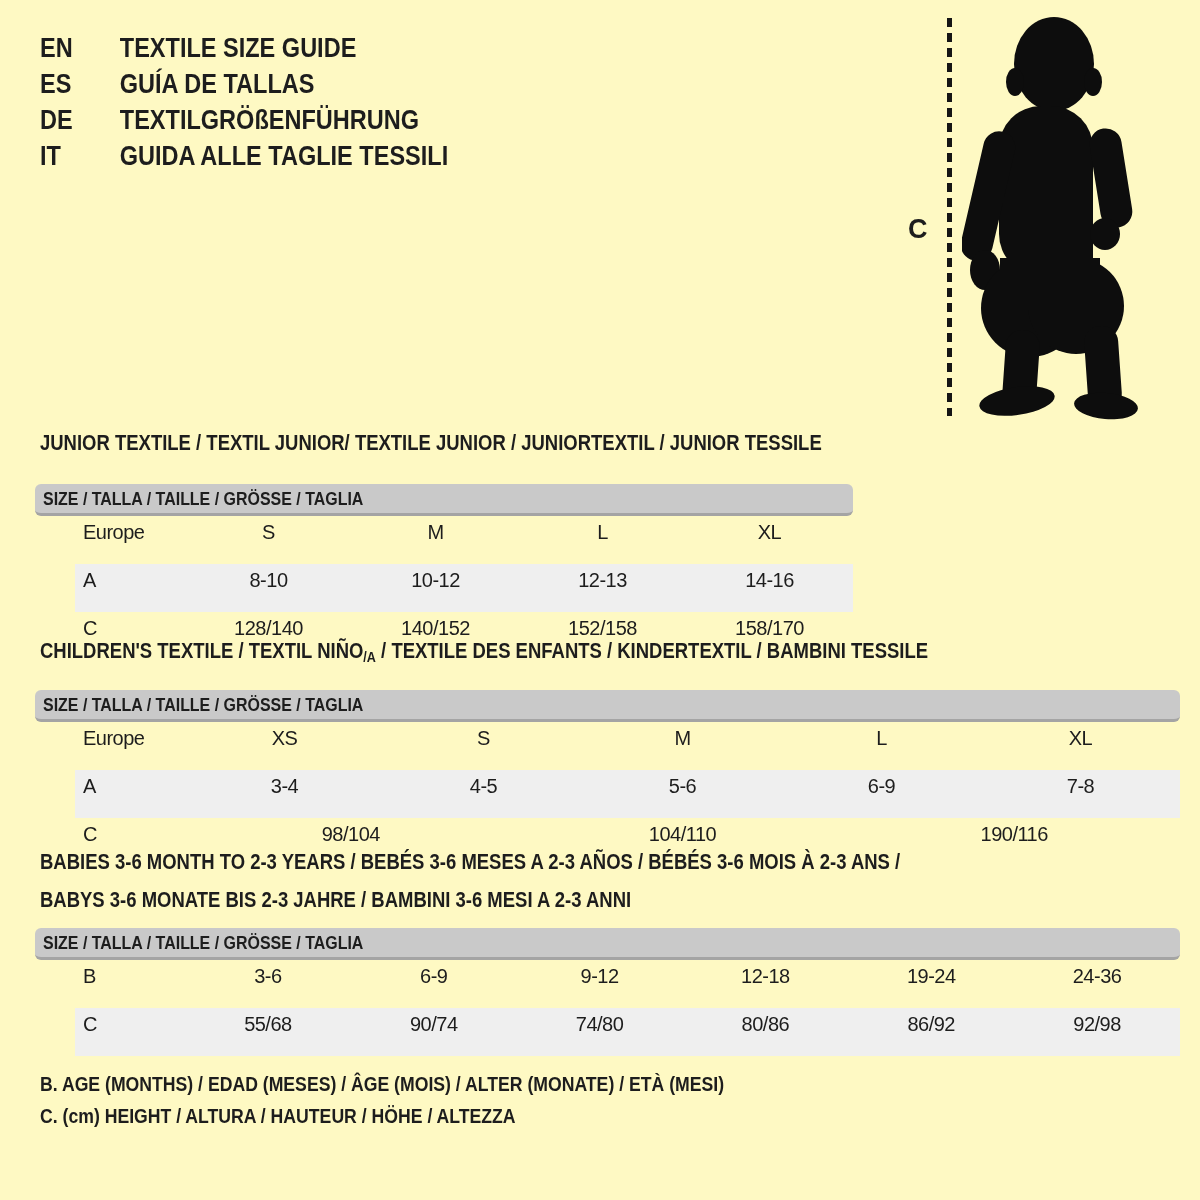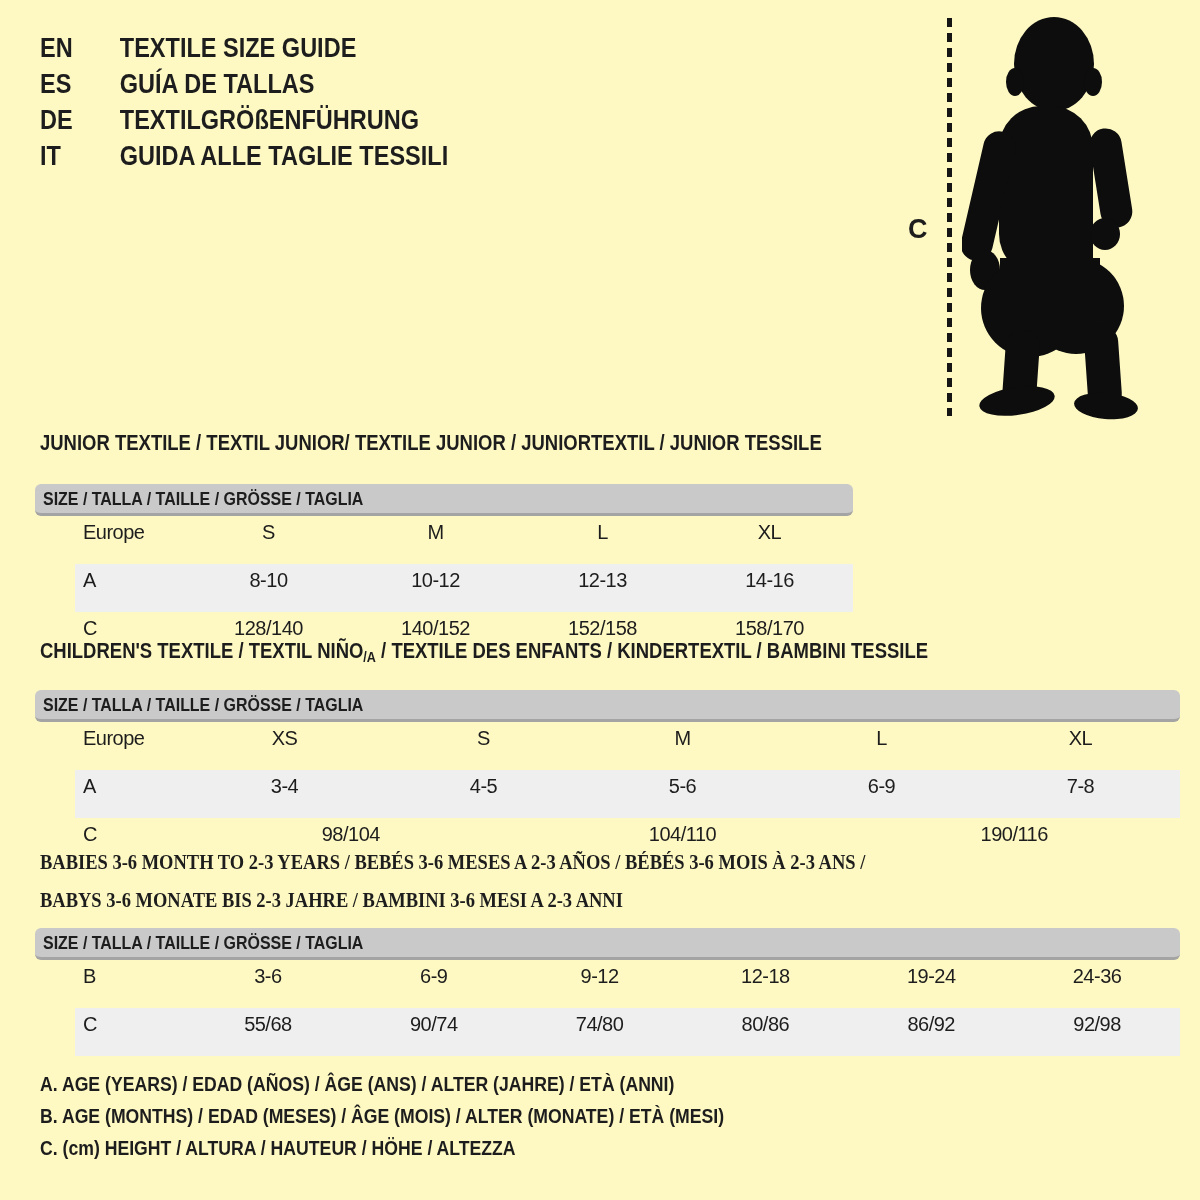--- a/index.html
+++ b/index.html
@@ -144,21 +144,21 @@
       <span class="cell-val">7-8</span>
     </div>
     <div class="tbl-row">
       <span class="cell-label">C</span>
       <span class="cell-val">98/104</span>
       <span class="cell-val">104/110</span>
       <span class="cell-val">190/116</span>
     </div>
   </div>
 
-  <div class="tbl-title" style="top:843px; line-height:38px;font-family:Liberation Serif, serif;">
+  <div class="tbl-title" style="top:843px; line-height:38px;">
     <span class="cond">BABIES 3-6 MONTH TO 2-3 YEARS / BEBÉS 3-6 MESES A 2-3 AÑOS / BÉBÉS 3-6 MOIS À 2-3 ANS /</span><br>
     <span class="cond">BABYS 3-6 MONATE BIS 2-3 JAHRE / BAMBINI 3-6 MESI A 2-3 ANNI</span>
   </div>
   <div class="tbl" style="top:928px; width:1145px;">
     <div class="tbl-head"><span class="cond">SIZE / TALLA / TAILLE / GRÖSSE / TAGLIA</span></div>
     <div class="tbl-row">
       <span class="cell-label">B</span>
       <span class="cell-val">3-6</span>
       <span class="cell-val">6-9</span>
       <span class="cell-val">9-12</span>
@@ -171,18 +171,17 @@
       <span class="cell-val">55/68</span>
       <span class="cell-val">90/74</span>
       <span class="cell-val">74/80</span>
       <span class="cell-val">80/86</span>
       <span class="cell-val">86/92</span>
       <span class="cell-val">92/98</span>
     </div>
   </div>
 
   <div class="legend">
-    <div class="legend-line"><span class="cond">A. AGE (YEARS) / EDAD (AÑOS) / ÂGE (ANS) / ALTER (JAHRE) / ETÀ (ANNI)</span></div>
     <div class="legend-line"><span class="cond">B. AGE (MONTHS) / EDAD (MESES) / ÂGE (MOIS) / ALTER (MONATE) / ETÀ (MESI)</span></div>
     <div class="legend-line"><span class="cond">C. (cm) HEIGHT / ALTURA / HAUTEUR / HÖHE / ALTEZZA</span></div>
   </div>
 
 </div>
 
 </body></html>

